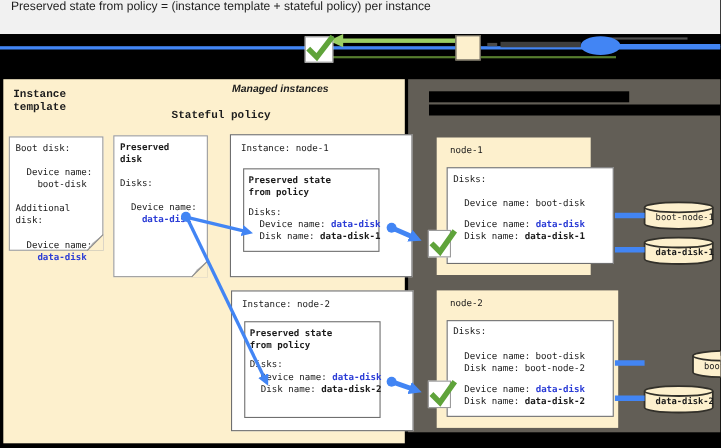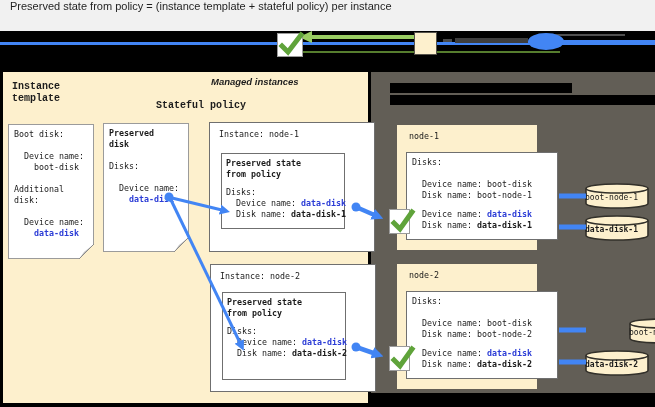--- a/index.html
+++ b/index.html
@@ -46,52 +46,52 @@
            color:#1a1a1a; white-space:pre; }
   .gap11 { margin-top:11px; }
   .gap8  { margin-top:8px; }
   .gap7  { margin-top:7px; }
   .bold  { font-weight:bold; }
   .blue  { color:#2b3cd6; font-weight:bold; }
 
   
   .doc { position:absolute; width:86px; background:#fff; border:1px solid #9b9b9b;
          padding:4px 0 0 5px; box-sizing:border-box; }
-  .doc1 { left:8px;   top:124px; height:135px; }
+  .doc1 { left:8px;   top:124px; height:104px; }
   .doc2 { left:103px; top:123px; height:129px; }
   .fold { position:absolute; right:-1px; bottom:-1px; width:15px; height:15px; }
 
   
   .mid-box { position:absolute; width:166px; background:#fff; border:1px solid #6f6f6f; box-sizing:border-box; }
   .mid1 { left:209px; top:122px; height:130px; }
   .mid2 { left:210px; top:264px; height:128px; }
   .mid-title { position:absolute; left:9px; top:6px; font-family:"DejaVu Sans Mono", monospace; font-size:8.3px; color:#1a1a1a; white-space:pre; }
   .mid-inner { position:absolute; left:11px; top:30px; width:124px; border:1px solid #6f6f6f;
                padding:4px 0 0 4px; box-sizing:border-box; background:#fff; }
   .mid1 .mid-inner { height:76px; }
   .mid2 .mid-inner { top:27px; height:88px; }
 
   
   .node-box { position:absolute; width:140px; height:125px; background:#fdf0cd; }
   .node1 { left:397px; top:125px; }
-  .node2 { left:397px; top:264px; }
+  .node2 { left:397px; top:264px;padding-left:25px; }
   .node-title { position:absolute; left:12px; top:6px; font-family:"DejaVu Sans Mono", monospace; font-size:8.3px; color:#1a1a1a; white-space:pre; }
   .node-inner { position:absolute; left:9px; top:27px; width:152px; height:88px; background:#fff;
                 border:1px solid #6f6f6f; padding:4px 0 0 5px; box-sizing:border-box; }
 
   
   .check-box { position:absolute; width:19px; height:23px; background:#fff; border:1px solid #9b9b9b; }
   .cb1 { left:389px; top:209px; }
   .cb2 { left:389px; top:346px; }
 
   
   .cyl { position:absolute; left:585px; width:64px; height:26px; }
   .cyl1 { top:183px; } .cyl2 { top:215px; } .cyl3 { top:318px;margin-left:44px; } .cyl4 { top:350px; }
   .cyl svg { position:absolute; left:0; top:0; overflow:visible; }
-  .cyl-label { position:absolute; left:0; right:0; top:10px; text-align:left;
+  .cyl-label { position:absolute; left:0; right:0; top:10px; text-align:right;
                font-family:"DejaVu Sans Mono", monospace; font-size:8px; color:#1a1a1a; white-space:pre; }
 
   
   .overlay { position:absolute; left:0; top:0; width:655px; height:407px; pointer-events:none; }
 </style>
 </head>
 <body>
 
 <div class="top-strip">
   <div class="page-title">Preserved state from policy = (instance template + stateful policy) per instance</div>
@@ -176,21 +176,20 @@
     <div class="mline"><span>  Device name: </span><span class="blue">data-disk</span></div>
     <div class="mline"><span>  Disk name: </span><span class="bold">data-disk-2</span></div>
   </div>
 </div>
 
 <div class="node-box node1">
   <div class="node-title">node-1</div>
   <div class="node-inner">
     <div class="mline">Disks:</div>
     <div class="mline gap11">  Device name: boot-disk</div>
-    <div class="mline">  Disk name: boot-node-1</div>
     <div class="mline gap8"><span>  Device name: </span><span class="blue">data-disk</span></div>
     <div class="mline"><span>  Disk name: </span><span class="bold">data-disk-1</span></div>
   </div>
 </div>
 <div class="node-box node2">
   <div class="node-title">node-2</div>
   <div class="node-inner">
     <div class="mline">Disks:</div>
     <div class="mline gap11">  Device name: boot-disk</div>
     <div class="mline">  Disk name: boot-node-2</div>

